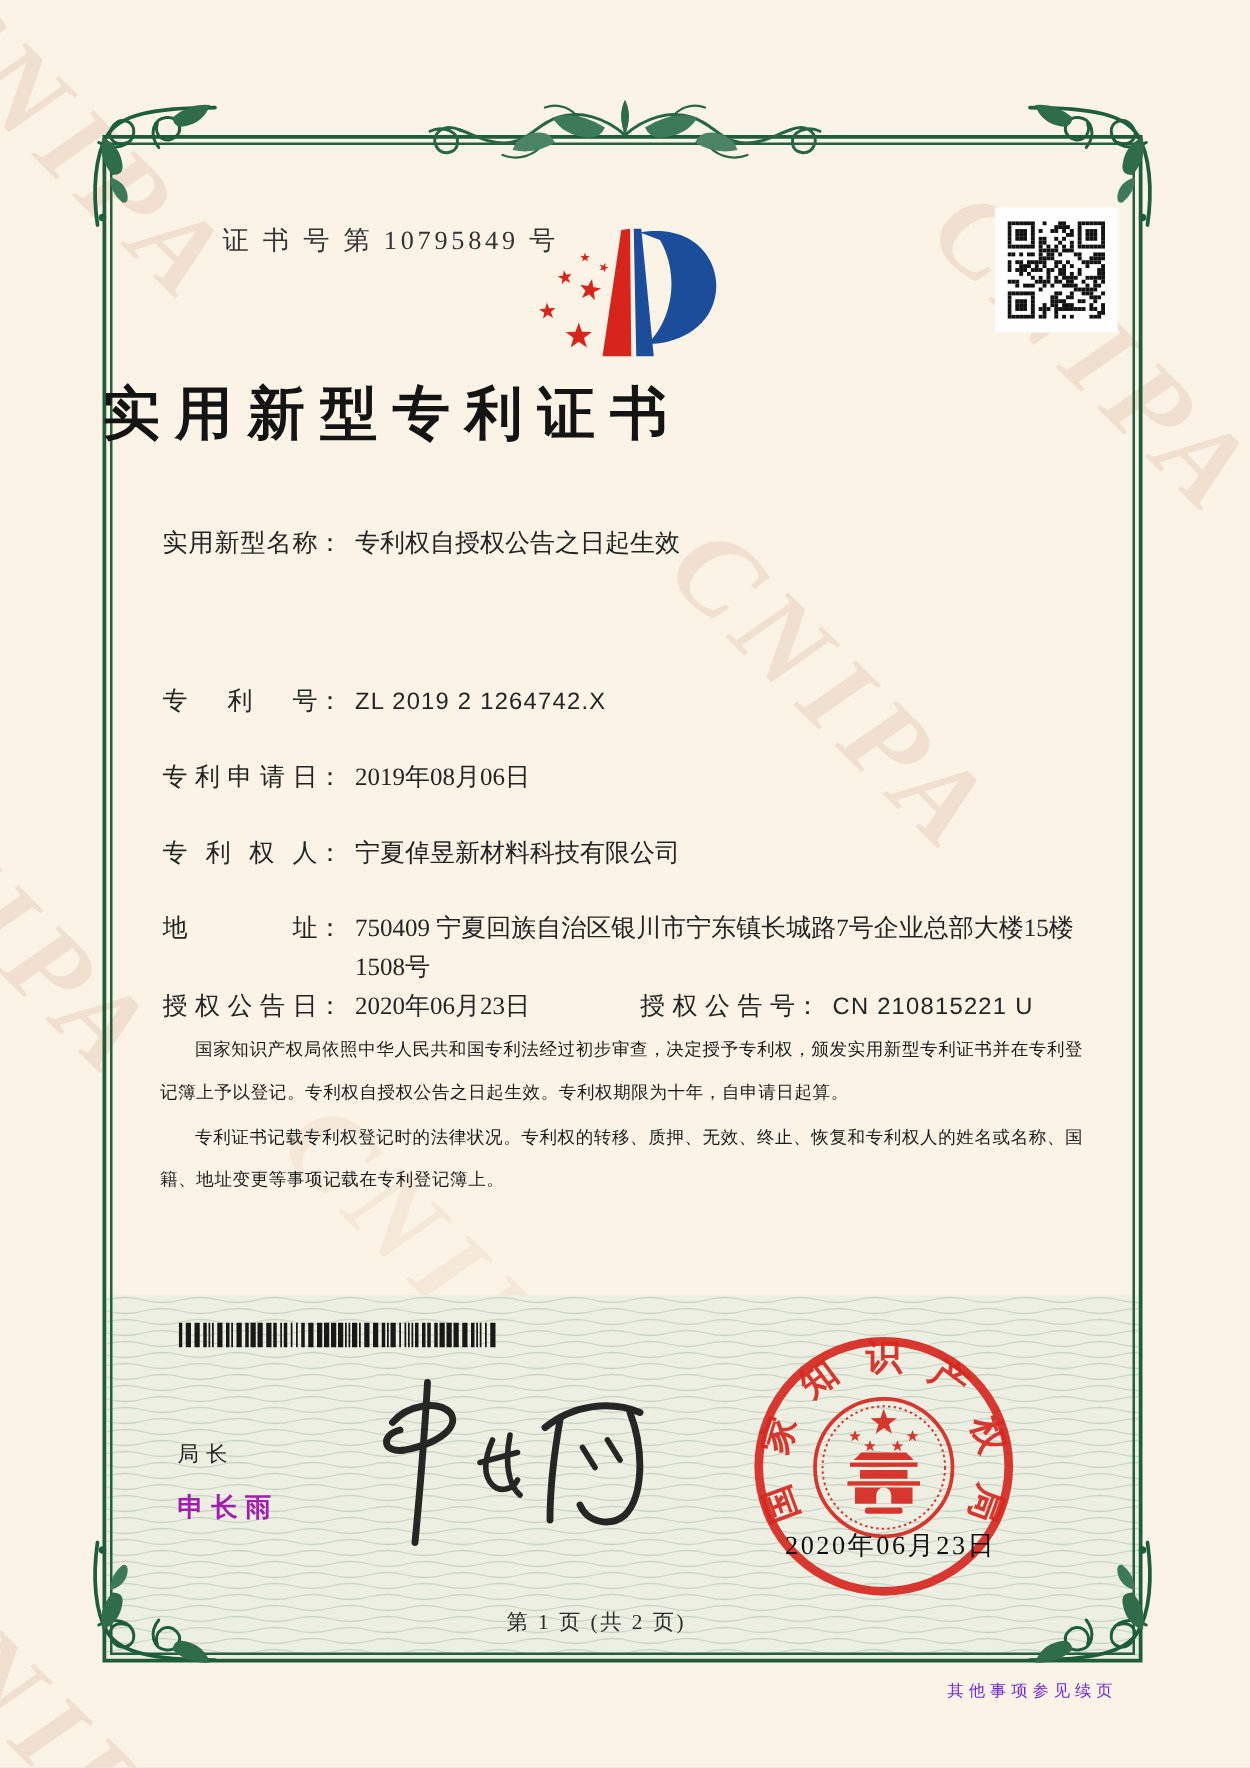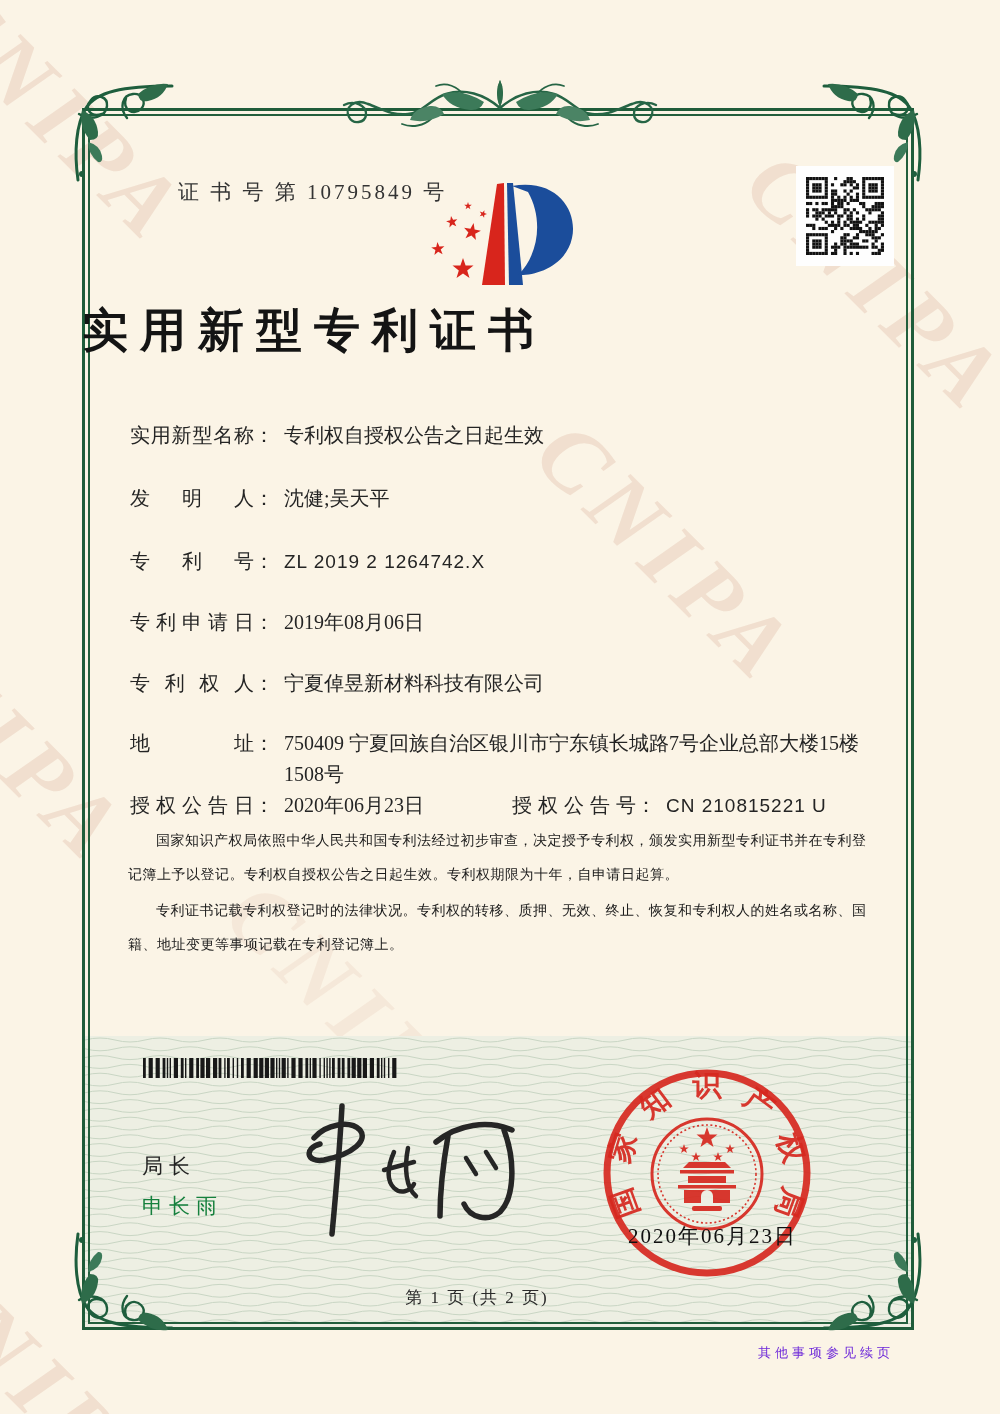--- a/index.html
+++ b/index.html
@@ -24,22 +24,22 @@
          letter-spacing:12px;color:#141414;}
   .frow{position:absolute;left:130px;font-size:20px;color:#242424;line-height:31px;white-space:nowrap;}
   .flabel{display:inline-block;width:124px;text-align:justify;text-align-last:justify;vertical-align:top;}
   .fcolon{display:inline-block;vertical-align:top;margin-right:10px;}
   .fvalue{display:inline-block;vertical-align:top;}
   .fvalue.mono{font-family:Liberation Sans, sans-serif;font-size:19px;letter-spacing:1px;}
   .fvalue.wrap{white-space:normal;width:612px;}
   .grant-group{position:absolute;top:0;}
   #paras{left:128px;top:824px;width:752px;font-size:14px;line-height:34px;color:#1b1b1b;}
   #paras p{margin:0 0 2px 0;text-indent:2em;letter-spacing:0.5px;}
-  #director-title{left:142px;top:1152px;font-size:21px;color:#222;font-family:"Liberation Sans","DejaVu Sans",sans-serif;letter-spacing:6px;}
-  #director-name{left:142px;top:1192px;font-size:21px;color:#15803d;font-family:"Liberation Sans","DejaVu Sans",sans-serif;letter-spacing:6px;}
+  #director-title{left:142px;top:1152px;font-size:17px;color:#222;font-family:"Liberation Sans","DejaVu Sans",sans-serif;letter-spacing:6px;}
+  #director-name{left:142px;top:1192px;font-size:21px;color:#a21caf;font-family:"Liberation Sans","DejaVu Sans",sans-serif;letter-spacing:6px;font-weight:bold;}
   #seal-date{left:628px;top:1222px;font-size:21px;color:#101010;letter-spacing:2px;z-index:5;}
   #page-info{left:82px;top:1286px;width:790px;text-align:center;font-size:17px;color:#2a2a2a;letter-spacing:2px;}
   #footer-note{left:82px;top:1344px;width:812px;text-align:right;font-size:13px;color:#6d28d9;letter-spacing:4px;}
   svg{display:block;}
 </style>
 </head>
 <body>
 
 <div id="page">
 
@@ -471,23 +471,20 @@
         <rect x="68.64" y="74.88" width="3.12" height="3.12" fill="#111"></rect>
         <rect x="71.76" y="74.88" width="3.12" height="3.12" fill="#111"></rect>
       </svg>
   </div>
 
   <div id="title" class="abs content">实用新型专利证书</div>
 
   <div class="frow content" style="top:420px;">
     <span class="flabel">实用新型名称</span><span class="fcolon">：</span><span class="fvalue">专利权自授权公告之日起生效</span>
   </div>
-  <div class="frow content" style="top:483px;">
-    <span class="flabel">发明人</span><span class="fcolon">：</span><span class="fvalue">沈健;吴天平</span>
-  </div>
   <div class="frow content" style="top:546px;">
     <span class="flabel">专利号</span><span class="fcolon">：</span><span class="fvalue mono">ZL 2019 2 1264742.X</span>
   </div>
   <div class="frow content" style="top:607px;">
     <span class="flabel">专利申请日</span><span class="fcolon">：</span><span class="fvalue">2019年08月06日</span>
   </div>
   <div class="frow content" style="top:668px;">
     <span class="flabel">专利权人</span><span class="fcolon">：</span><span class="fvalue">宁夏倬昱新材料科技有限公司</span>
   </div>
   <div class="frow content" style="top:728px;">

